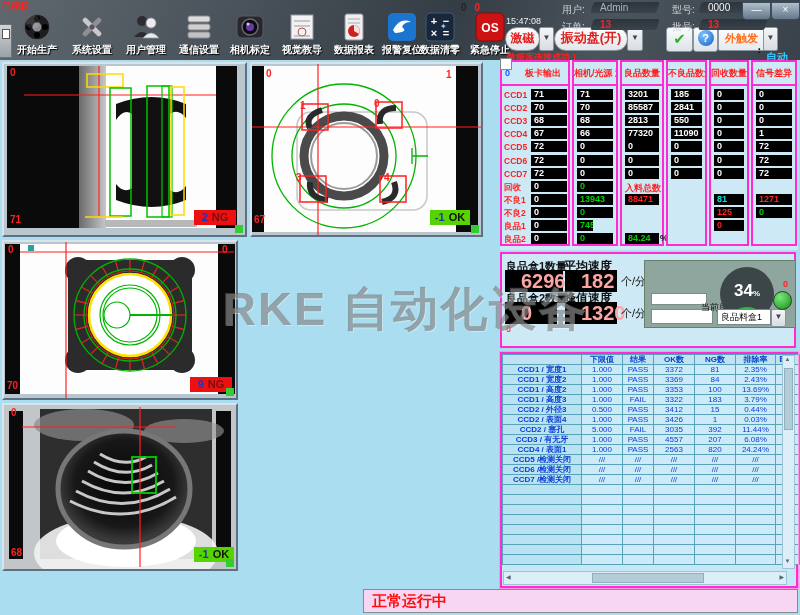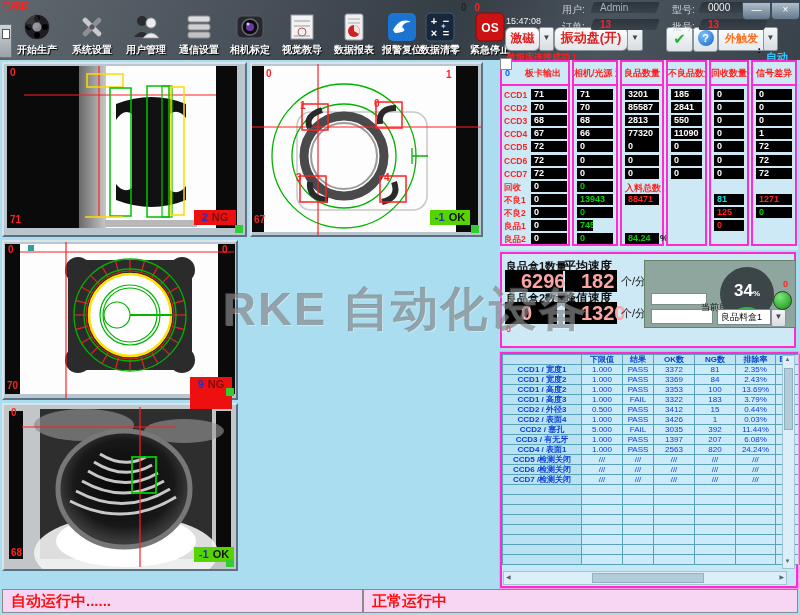--- a/index.html
+++ b/index.html
@@ -13,21 +13,21 @@
   #authorized{left:2px;top:0px;color:#ff2020;font-size:9px;font-weight:bold;}
   #left-tab{left:0;top:24px;width:11px;height:32px;background:linear-gradient(#cfd4d8,#9aa2a8);border:1px solid #6a7378;border-left:none;}
   #left-tab .pg{position:absolute;left:2px;top:4px;width:6px;height:8px;background:#fff;border:1px solid #555;}
   .tb-item{top:12px;width:52px;height:48px;text-align:center;cursor:pointer;}
   .tb-item svg{display:block;margin:0 auto;}
   .tb-label{display:block;margin-top:1px;color:#fff;font-size:10px;font-weight:bold;letter-spacing:0px;text-shadow:1px 1px 1px #000;white-space:nowrap;}
   #counters{left:461px;top:2px;font-size:10px;font-weight:bold;}
   #counters .c1{color:#20262c;margin-right:8px;}
   #counters .c2{color:#ff2020;}
   #clock{left:506px;top:16px;color:#f0f0f0;font-size:9px;}
-  .wbtn{width:33px;height:22px;background:linear-gradient(#fdfdfd,#e2e6ea);border:1px solid #8a949c;border-radius:6px;font-weight:bold;color:#e02020;text-align:center;cursor:pointer;}
+  .wbtn{width:33px;height:22px;background:linear-gradient(#fdfdfd,#e2e6ea);border:1px solid #8a949c;border-radius:12px;font-weight:bold;color:#e02020;text-align:center;cursor:pointer;}
   #demag{left:505px;top:27px;font-size:12px;line-height:20px;}
   #demag-arrow{left:539px;top:27px;width:13px;height:22px;}
   #vib{left:554px;top:27px;width:72px;font-size:13px;line-height:20px;}
   #vib-arrow{left:627px;top:27px;width:14px;height:22px;}
   .arrowbtn{background:linear-gradient(#f4f6f8,#d8dde2);border:1px solid #8a949c;border-radius:2px;text-align:center;color:#444;font-size:8px;line-height:20px;cursor:pointer;}
   #db-msg{left:507px;top:51px;color:#ff2020;font-size:9px;font-weight:bold;}
   #chk-btn{left:666px;top:27px;width:25px;height:23px;background:linear-gradient(#fbfcfd,#dde3e8);border:1px solid #8a949c;border-radius:3px;color:#2fae2f;font-size:15px;font-weight:bold;text-align:center;line-height:21px;cursor:pointer;}
   #help-btn{left:693px;top:27px;width:23px;height:23px;background:linear-gradient(#fbfcfd,#dde3e8);border:1px solid #8a949c;border-radius:3px;text-align:center;cursor:pointer;}
   #help-btn span{display:inline-block;margin-top:2px;width:16px;height:16px;border-radius:50%;background:radial-gradient(circle at 35% 30%,#7ec3ff,#1660c8);color:#fff;font-size:11px;font-weight:bold;line-height:16px;}
   #trig{left:718px;top:27px;width:45px;height:22px;background:linear-gradient(#fdfdfd,#e6eaee);border:1px solid #8a949c;border-radius:2px 0 0 2px;color:#ff7020;font-size:11px;font-weight:bold;text-align:center;line-height:21px;cursor:pointer;}
@@ -357,21 +357,21 @@
       <circle cx="126" cy="73" r="30" fill="none" stroke="#00b400" stroke-width="1.2"></circle>
       <circle cx="126" cy="73" r="27" fill="none" stroke="#00b400" stroke-width="1.2"></circle>
       <circle cx="113" cy="73" r="13" fill="none" stroke="#00b400" stroke-width="1.2"></circle>
       <line x1="126" y1="73" x2="168" y2="73" stroke="#00b400" stroke-width="2"></line>
       <line x1="16" y1="10" x2="230" y2="10" stroke="#ff2020" stroke-width="1.2"></line>
       <line x1="62" y1="0" x2="62" y2="156" stroke="#ff2020" stroke-width="1.2"></line>
     </svg>
   <div class="corner" style="left: 4px; top: 2px;">0</div>
       <div class="corner" style="left: 218px; top: 2px;">0</div>
       <div class="corner" style="left: 3px; top: 138px;">70</div>
-      <div class="badge ng" style="left: 186px; top: 135px; width: 42px; height: 32px;"><span class="num">9</span><span>NG</span></div>
+      <div class="badge ng" style="left: 186px; top: 135px; width: 42px; height: 15px;"><span class="num">9</span><span>NG</span></div>
       <div class="gsq" style="right: 2px; bottom: 2px;"></div>
     </div>
 
   <div id="cam4" class="abs cam" style="left:2px;top:403px;width:236px;height:168px;">
     <svg width="232" height="164" viewBox="0 0 232 164">
       <rect x="0" y="0" width="232" height="164" fill="#c2c6c8"></rect>
       <rect x="5" y="6" width="14" height="148" fill="#0a0a0a"></rect>
       <rect x="212" y="6" width="15" height="148" fill="#0a0a0a"></rect>
       <rect x="36" y="4" width="172" height="150" fill="#2e2e2e"></rect>
       <ellipse cx="122" cy="148" rx="92" ry="38" fill="#f2f2f2" opacity="0.9"></ellipse>
@@ -592,21 +592,21 @@
             <td class="val">FAIL</td>
             <td class="val">3035</td>
             <td class="val">392</td>
             <td class="val">11.44%</td>
             <td class="val">19</td>
           </tr>
           <tr>
             <td class="lab">CCD3 / 有无牙</td>
             <td class="val">1.000</td>
             <td class="val">PASS</td>
-            <td class="val">1397</td>
+            <td class="val">4557</td>
             <td class="val">207</td>
             <td class="val">6.08%</td>
             <td class="val">18</td>
           </tr>
           <tr>
             <td class="lab">CCD4 / 表面1</td>
             <td class="val">1.000</td>
             <td class="val">PASS</td>
             <td class="val">2563</td>
             <td class="val">820</td>
@@ -719,17 +719,16 @@
         <div class="thumb"></div>
         <div class="dw">▼</div>
       </div>
     <div id="hscroll">
         <div class="lt">◀</div>
         <div class="thumb"></div>
         <div class="rt">▶</div>
       </div>
   </div>
 
-  <div id="status-left" class="abs status">自动运行中......</div>
   <div id="status-right" class="abs status">正常运行中</div>
 
   <div id="watermark" class="abs">RKE 自动化设备</div>
 </div>
 
 </body></html>

